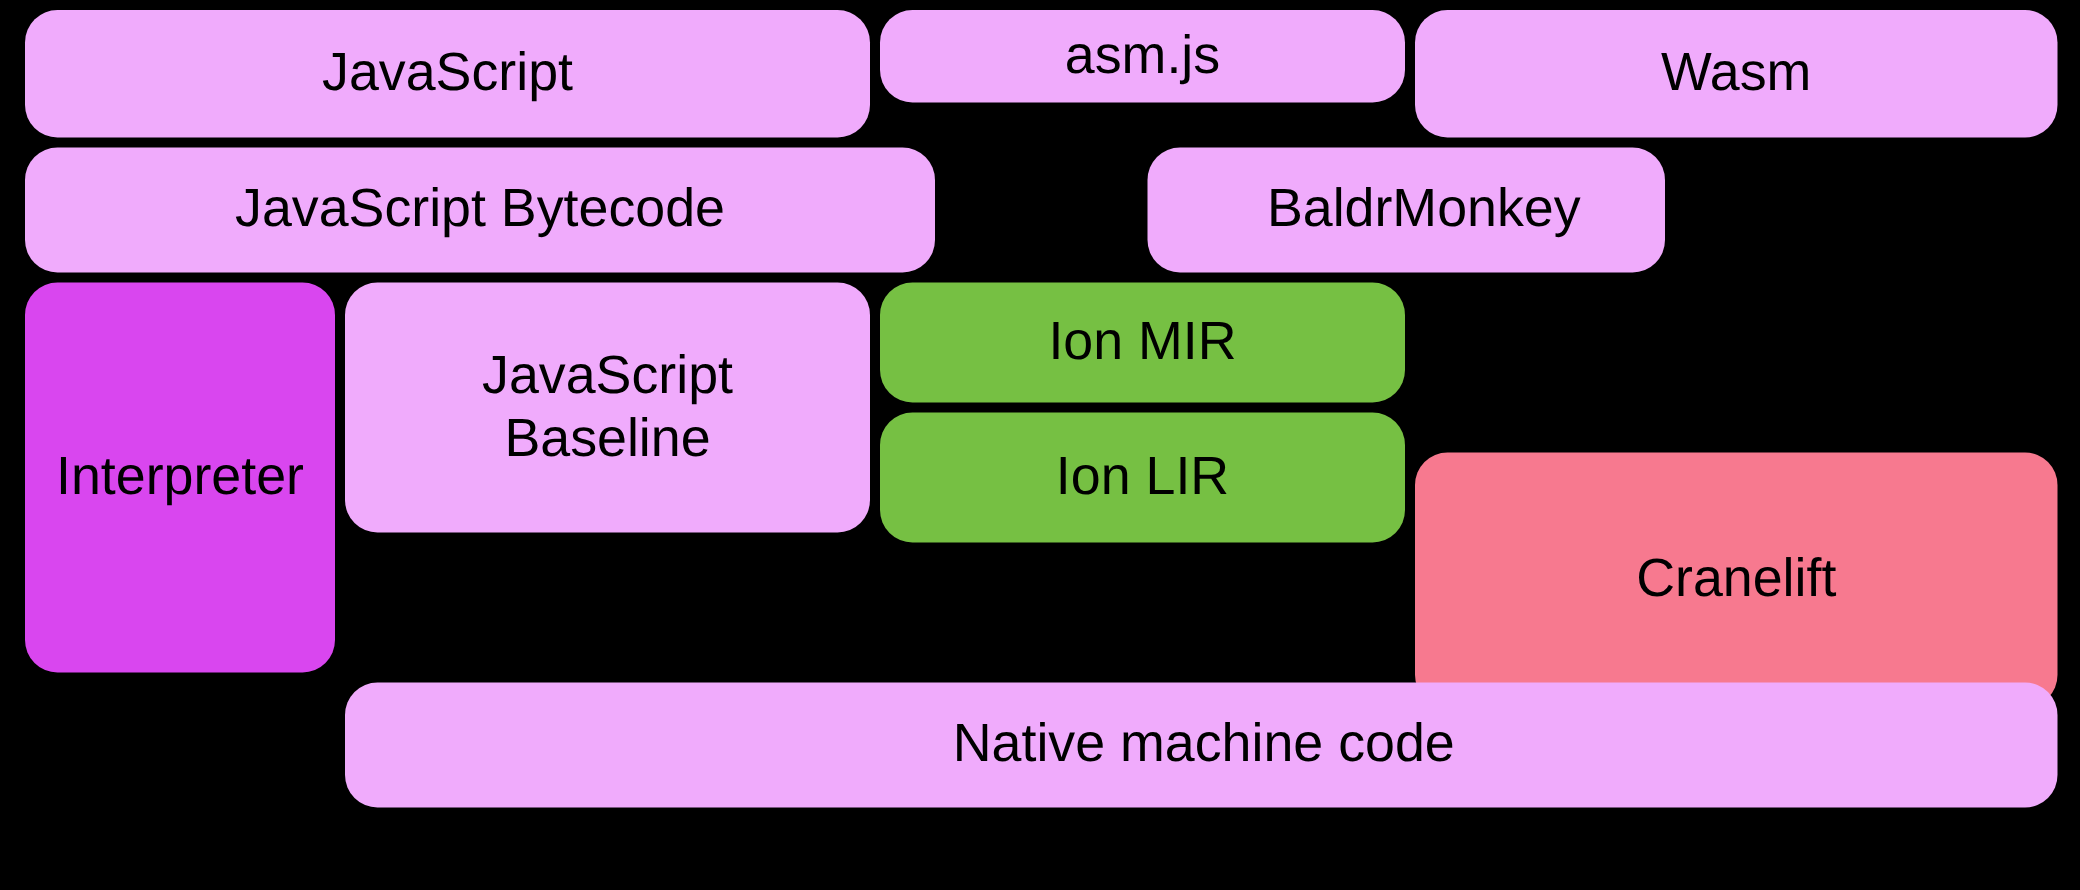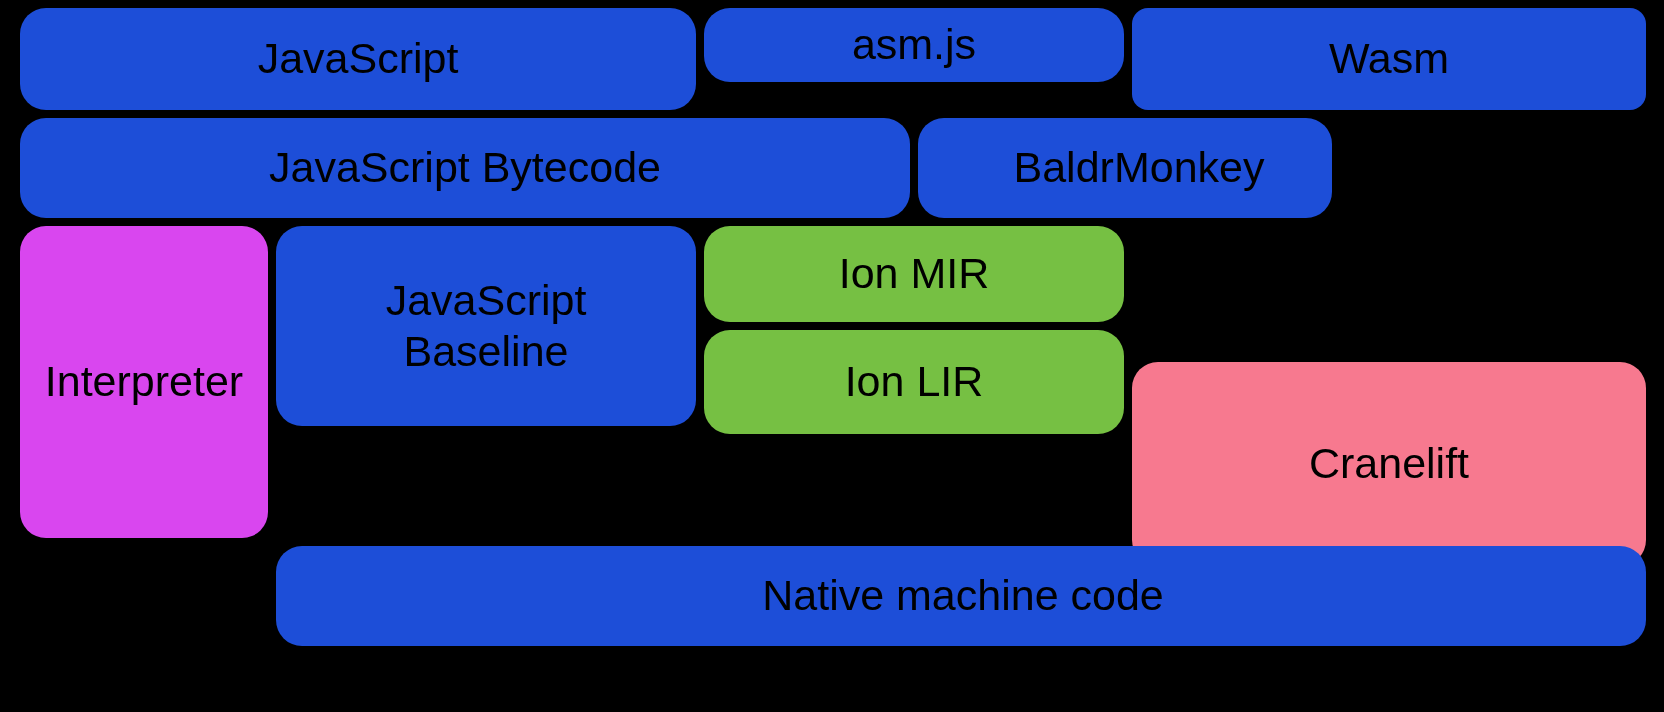--- a/index.html
+++ b/index.html
@@ -27,37 +27,37 @@
     color: #000000;
     font-family: "Liberation Sans", sans-serif;
     font-size: 43px;
     line-height: 1.15;
     border-radius: 26px;
     background: #ffffff;
     white-space: pre-line;
     letter-spacing: 0px;
     padding: 0 8px;
   }
-  .node.white   { background: #1d4ed8; }
+  .node.white   { background: #f0abfc; }
   .node.grey    { background: #d946ef; }
   .node.green   { background: #76c043; }
   .node.pink    { background: #f7798f; }
   .node.two-line { line-height: 1.18; }
 </style>
 </head>
 <body>
 
 <div id="diagram" style="background: rgb(0, 0, 0);">
     <div style="position: absolute; left: 0px; top: 0px; width: 100%; height: 100%; pointer-events: none;">
       <div class="node white" style="left: 20px; top: 8px; width: 676px; height: 102px; pointer-events: auto;">JavaScript</div>
       <div class="node white" style="left: 704px; top: 8px; width: 420px; height: 74px; pointer-events: auto;">asm.js</div>
-      <div class="node white" style="left: 1132px; top: 8px; width: 514px; height: 102px; pointer-events: auto; border-radius: 16px;">Wasm</div>
+      <div class="node white" style="left: 1132px; top: 8px; width: 514px; height: 102px; pointer-events: auto;">Wasm</div>
     </div>
     <div style="position: absolute; left: 0px; top: 0px; width: 100%; height: 100%; pointer-events: none;">
-      <div class="node white" style="left: 20px; top: 118px; width: 890px; height: 100px; pointer-events: auto;">JavaScript Bytecode</div>
+      <div class="node white" style="left: 20px; top: 118px; width: 728px; height: 100px; pointer-events: auto;">JavaScript Bytecode</div>
       <div class="node white" style="left: 918px; top: 118px; width: 414px; height: 100px; pointer-events: auto; padding-left: 36px;">BaldrMonkey</div>
     </div>
     <div style="position: absolute; left: 0px; top: 0px; width: 100%; height: 100%; pointer-events: none;">
       <div class="node grey" style="left: 20px; top: 226px; width: 248px; height: 312px; pointer-events: auto;">Interpreter</div>
       <div class="node white two-line" style="left: 276px; top: 226px; width: 420px; height: 200px; pointer-events: auto;">JavaScript
 Baseline</div>
       <div class="node green" style="left: 704px; top: 226px; width: 420px; height: 96px; pointer-events: auto;">Ion MIR</div>
       <div class="node green" style="left: 704px; top: 330px; width: 420px; height: 104px; pointer-events: auto; text-align: right;">Ion LIR</div>
       <div class="node pink" style="left: 1132px; top: 334px; width: 514px; height: 204px; pointer-events: auto; margin-top: 28px;">Cranelift</div>
     </div>

